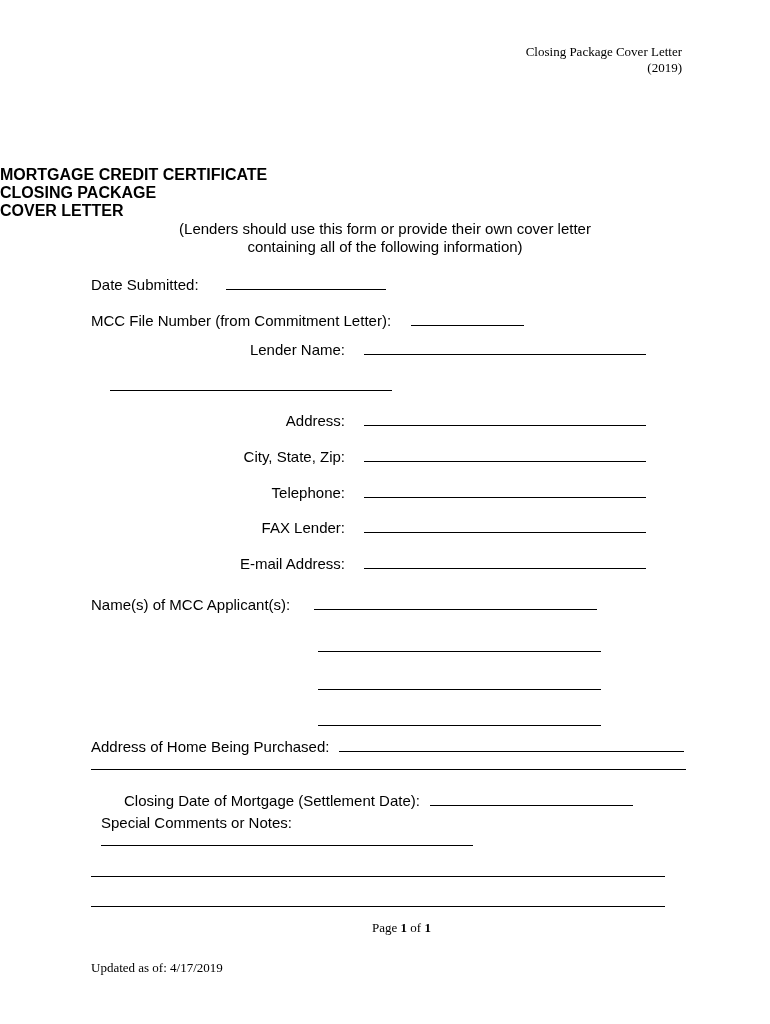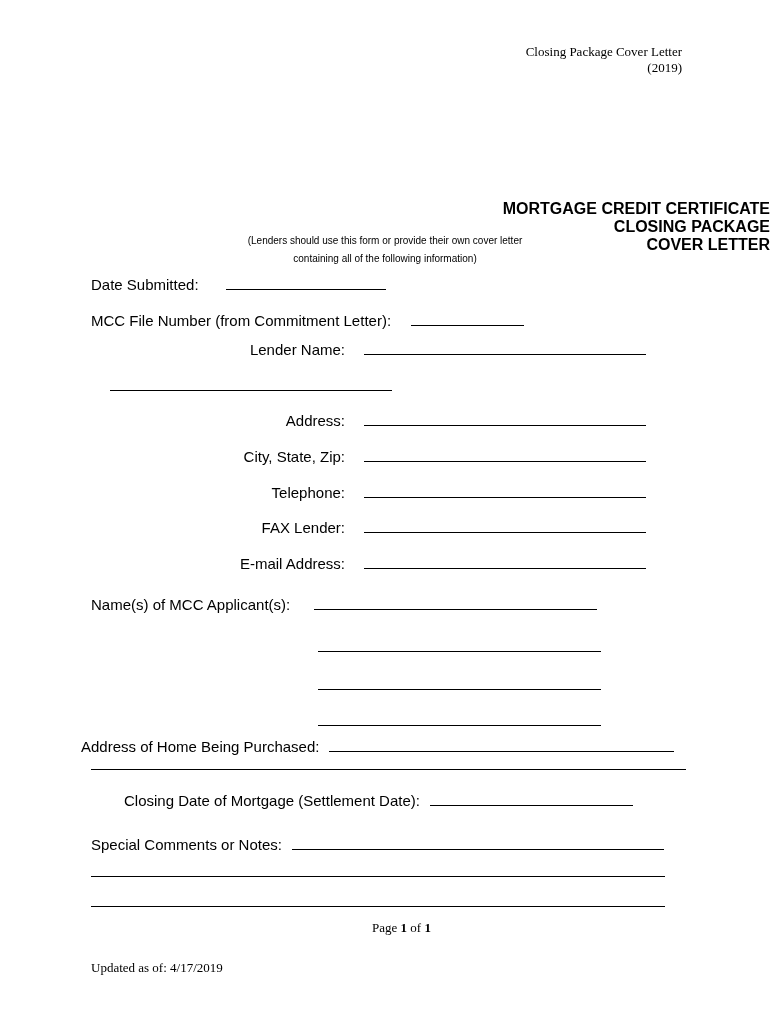--- a/index.html
+++ b/index.html
@@ -11,24 +11,24 @@
     background:#ffffff;
     overflow:hidden;
     color:#000;
   }
   .serif { font-family:"Liberation Serif", serif; font-size:13px; color:#000; }
   .sans  { font-family:"Liberation Sans", sans-serif; font-size:15px; color:#000; }
   .abs   { position:absolute; }
 
   .hdr-right { top:44px; right:88px; text-align:right; line-height:15.5px; }
   .agency    { top:76px; left:0; width:100%; text-align:center; line-height:15.6px; }
-  .title     { top:166px; left:0; width:100%; text-align:right;
-               font-weight:bold; font-size:16px; line-height:18px;margin-top:34px; }
-  .subtitle  { top:232px; left:0; width:100%; text-align:center;
-               font-size:10px; line-height:18px; }
+  .title     { top:166px; left:0; width:100%; text-align:left;
+               font-weight:bold; font-size:16px; line-height:18px; }
+  .subtitle  { top:220px; left:0; width:100%; text-align:center;
+               font-size:15px; line-height:18px; }
 
   .row { display:flex; align-items:baseline; }
   .uline {
     display:inline-block;
     border-bottom:1.5px solid #000;
     height:15px;
   }
   .fullline {
     position:absolute;
     border-bottom:1.5px solid #000;
@@ -39,23 +39,23 @@
 
   .row-date      { top:275px; left:91px; }
   .row-mcc       { top:311px; left:91px; }
 
   .mid-group     { top:340px; left:91px; }
   .mid-row       { display:flex; align-items:baseline; height:35.7px; }
   .mid-label     { width:254px; text-align:right; white-space:nowrap; }
   .mid-line      { margin-left:19px; width:282px; }
 
   .row-applicants{ top:595px; left:91px; }
-  .row-home      { top:737px; left:81px; }
+  .row-home      { top:737px; left:91px; }
   .row-closing   { top:791px; left:106px;margin-left:18px; }
-  .row-comments  { top:835px; left:91px; }
+  .row-comments  { top:814px; left:91px;flex-direction:column; }
 
   .footer-left { top:960px; left:91px; }
   .footer-page { top:920px; left:372px; }
   .footer-page b { font-weight:bold; }
 </style>
 </head>
 <body>
 
 <div class="page">
 

